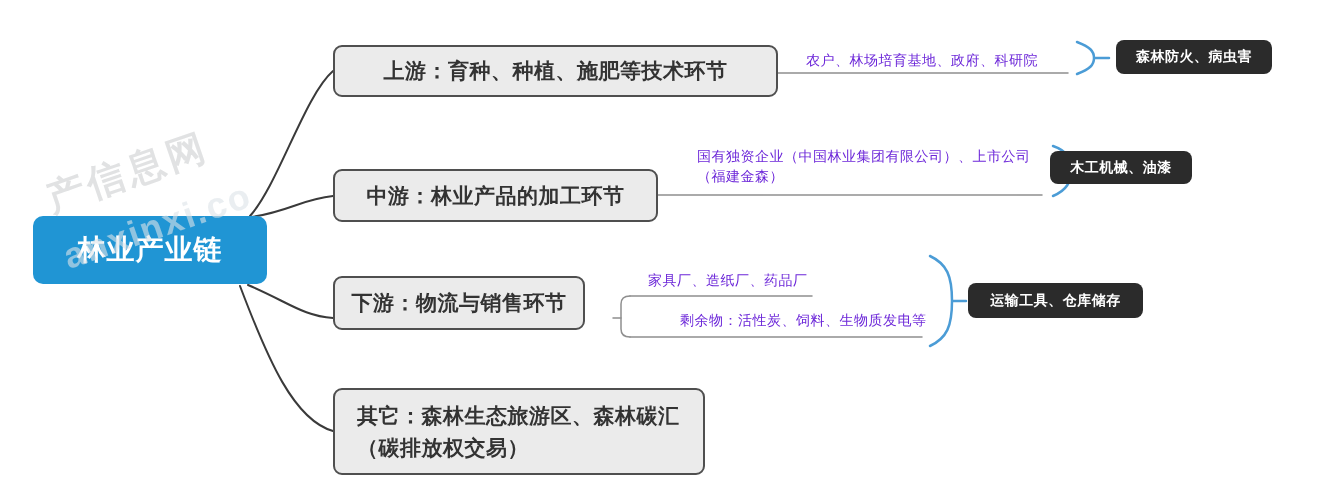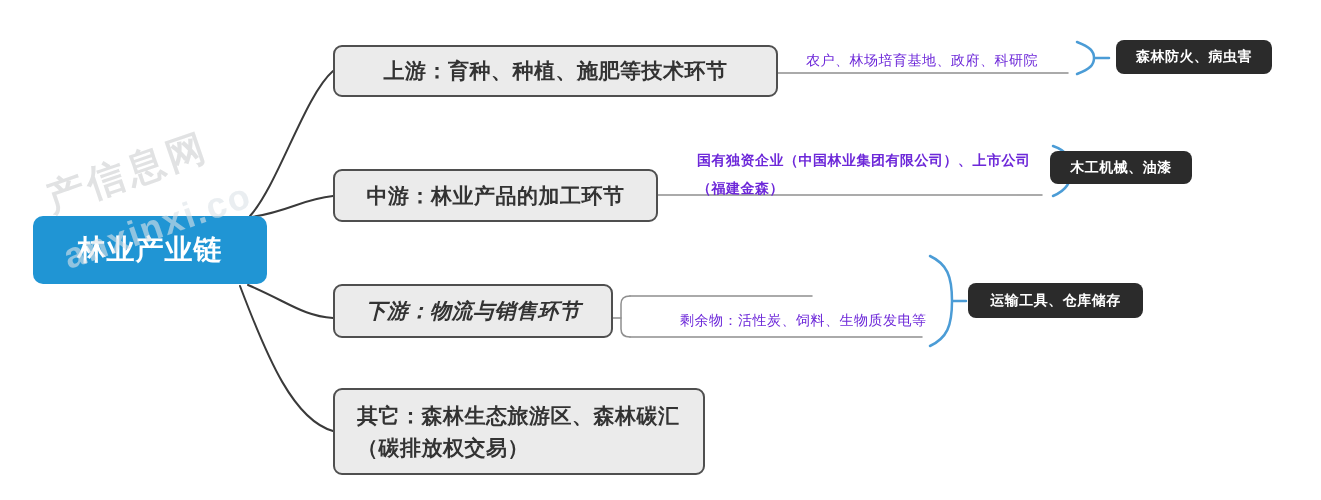--- a/index.html
+++ b/index.html
@@ -18,27 +18,27 @@
     color:#ffffff;font-size:28px;font-weight:bold;letter-spacing:1px;
     z-index:2;
   }
   .branch{
     background:#ebebeb;border:2px solid #4f4f4f;border-radius:9px;
     color:#333333;font-size:21px;font-weight:bold;letter-spacing:0.5px;
     z-index:2;
   }
   .branch.b1{left:333px;top:45px;width:445px;height:52px;}
   .branch.b2{left:333px;top:169px;width:325px;height:53px;}
-  .branch.b3{left:333px;top:284px;width:280px;height:54px;font-style:italic;}
+  .branch.b3{left:333px;top:276px;width:252px;height:54px;}
   .branch.b4{left:333px;top:388px;width:372px;height:87px;justify-content:flex-start;padding:12px 22px;text-align:left;line-height:1.5;}
   .line-node{
     position:absolute;color:#6d28d9;font-size:14px;letter-spacing:0.5px;
     z-index:2;white-space:nowrap;
   }
-  .line-node.wrap{white-space:normal;line-height:28px;font-weight:bold;}
+  .line-node.wrap{white-space:normal;line-height:20px;}
   .t1{left:806px;top:52px;}
   .t2{left:697px;top:146px;width:350px;}
   .t3a{left:648px;top:272px;}
   .t3b{left:680px;top:312px;}
   .tag{
     position:absolute;background:#2b2b2b;border-radius:8px;
     color:#ffffff;font-size:14px;font-weight:bold;letter-spacing:0.5px;
     display:flex;align-items:center;justify-content:center;
     z-index:2;white-space:nowrap;
   }
@@ -84,20 +84,21 @@
 
   <div class="node root-node">林业产业链</div>
 
   <div class="node branch b1">上游：育种、种植、施肥等技术环节</div>
   <div class="node branch b2">中游：林业产品的加工环节</div>
   <div class="node branch b3">下游：物流与销售环节</div>
   <div class="node branch b4">其它：森林生态旅游区、森林碳汇（碳排放权交易）</div>
 
   <div class="line-node t1">农户、林场培育基地、政府、科研院</div>
   <div class="line-node wrap t2">国有独资企业（中国林业集团有限公司）、上市公司（福建金森）</div>
+  <div class="line-node t3a">家具厂、造纸厂、药品厂</div>
   <div class="line-node t3b">剩余物：活性炭、饲料、生物质发电等</div>
 
   <div class="tag k1">森林防火、病虫害</div>
   <div class="tag k2">木工机械、油漆</div>
   <div class="tag k3">运输工具、仓库储存</div>
 
   <div class="watermark wm-cn">产信息网</div>
   <div class="watermark wm-en">anxinxi.co</div>
 
 </div>

